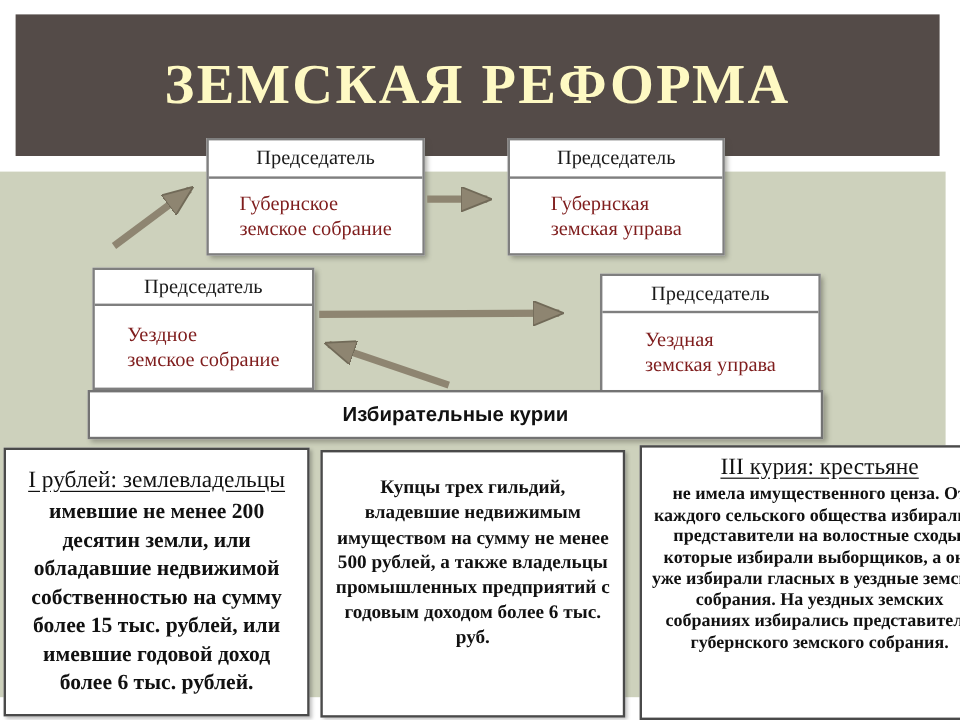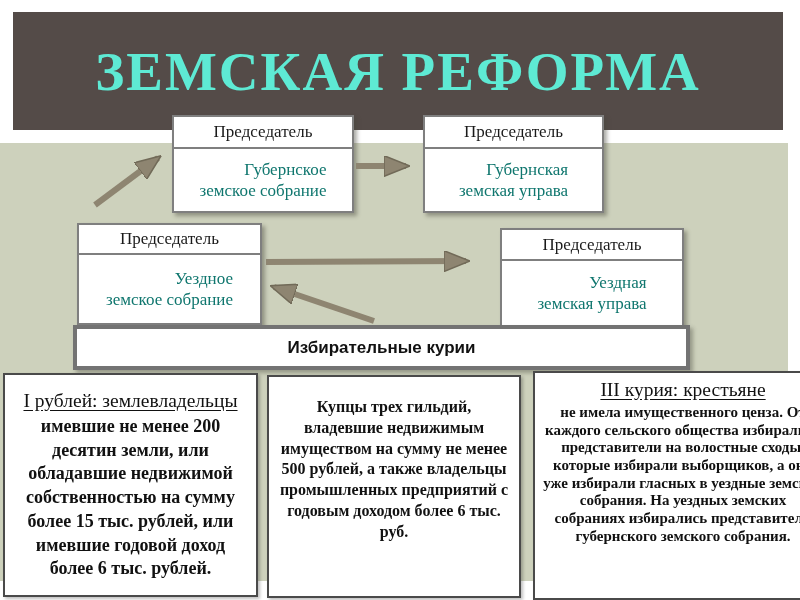--- a/index.html
+++ b/index.html
@@ -8,21 +8,21 @@
     background:#ffffff; overflow:hidden;
     font-family:"Liberation Serif", serif;
   }
   
   .header {
     position:absolute; left:13px; top:12px; width:770px; height:118px;
     background:#544b48;
     display:flex; align-items:center; justify-content:center;
   }
   .header .title {
-    color:#5eead4; font-weight:bold; font-size:55px; letter-spacing:2px;
+    color:#fef9c3; font-weight:bold; font-size:47px; letter-spacing:2px;
     font-family:"Liberation Serif", serif; white-space:nowrap;
   }
   
   .green-band {
     position:absolute; left:0; top:143px; width:788px; height:438px;
     background:#cdd1bc;
   }
   
   .node {
     position:absolute; background:#ffffff;
@@ -30,35 +30,35 @@
     box-shadow:3px 3px 4px rgba(70,70,60,0.45);
     display:flex; flex-direction:column; z-index:2;margin-top:11px;
   }
   .node .chair {
     border-bottom:2px solid #7f7f7f;
     display:flex; align-items:center; justify-content:center;
     font-size:17px; color:#1a1a1a;
   }
   .node .body {
     flex:1; display:flex; align-items:center; justify-content:center;
-    text-align:right; font-size:17px; color:#0f766e;
+    text-align:left; font-size:17px; color:#7f1d1d;
     white-space:pre-line; line-height:1.25;
   }
   .node-a { left:172px; top:104px; width:178px; height:94px; }
   .node-a .chair { height:30px; }
   .node-b { left:423px; top:104px; width:177px; height:94px; }
   .node-b .chair { height:30px; }
   .node-c { left:77px;  top:212px; width:181px; height:98px; }
   .node-c .chair { height:28px; }
   .node-d { left:500px; top:217px; width:180px; height:95px; }
   .node-d .chair { height:29px; }
   
   .curiae-bar {
     position:absolute; left:73px; top:325px; width:609px; height:37px;
-    background:#ffffff; border:4px solid #737373;
+    background:#ffffff; border:2px solid #737373;
     box-shadow:3px 3px 4px rgba(70,70,60,0.4);
     display:flex; align-items:center; justify-content:center;
     font-family:"Liberation Sans", sans-serif; font-weight:bold;
     font-size:17px; color:#111111; z-index:2;
   }
   
   .card {
     position:absolute; background:#ffffff; border:2px solid #4a4a4a;
     box-shadow:2px 2px 3px rgba(0,0,0,0.25);
     display:flex; flex-direction:column; align-items:center;

